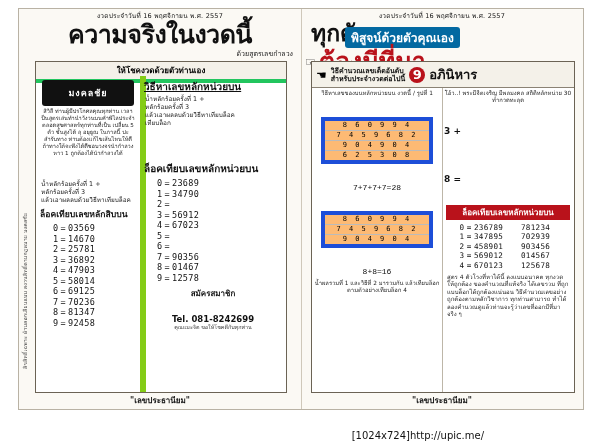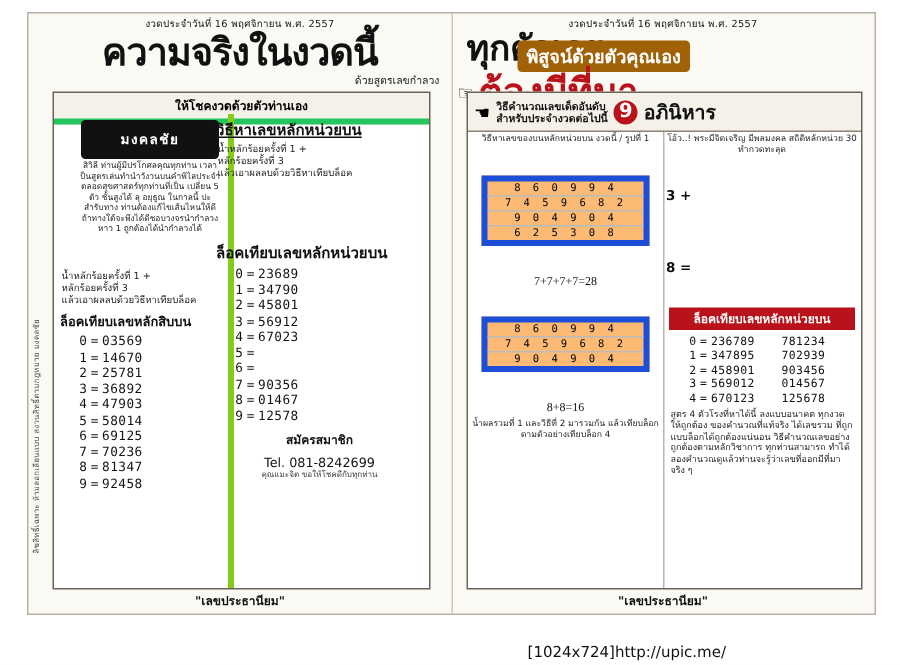--- a/index.html
+++ b/index.html
@@ -9,52 +9,52 @@
   .col{position:absolute;top:0;bottom:0;}
   .colL{left:0;width:282px;border-right:1px solid #cfc8ba;}
   .colR{left:282px;width:282px;}
   .topdate{font-size:6.5px;color:#111;text-align:center;padding-top:2px;letter-spacing:.2px;}
   .bigtitle{font-weight:bold;text-align:center;color:#111;}
   .t1{font-size:25px;line-height:26px;margin-top:1px;letter-spacing:-.5px;}
   .sub1{font-size:7px;text-align:right;margin:0 8px 0 0;color:#222;}
   .lbox{position:absolute;left:16px;top:52px;width:250px;height:330px;border:1px solid #6b6355;background:#fff;}
   .lbox-head{text-align:center;font-size:8px;font-weight:bold;border-bottom:4px solid #22c55e;padding:2px 0;background:#f4f1e9;}
   .twocol{position:absolute;left:0;right:0;top:14px;bottom:0;}
-  .cl{position:absolute;left:12px;top:0;width:104px;bottom:0;border-right:4px solid #84cc16;}
+  .cl{position:absolute;left:0;top:0;width:104px;bottom:0;border-right:6px solid #84cc16;}
   .cr{position:absolute;left:104px;right:0;top:0;bottom:0;}
   .logo{margin:4px auto 2px auto;width:92px;height:26px;background:#111;border-radius:3px;color:#fff;font-size:9px;font-weight:bold;display:flex;align-items:center;justify-content:center;letter-spacing:1px;}
   .tiny{font-size:5.6px;line-height:7px;color:#222;padding:0 4px;text-align:center;}
   .sec-h{font-size:10px;font-weight:bold;color:#111;padding:3px 0 1px 4px;}
   .sec-h.u{text-decoration:underline;}
   .line{font-size:6.4px;line-height:8px;color:#222;padding:0 5px;}
   .pairs{padding:1px 6px 0 6px;}
   .pair{display:flex;font-size:8.5px;line-height:10.5px;color:#111;font-family:"DejaVu Sans Mono",monospace;}
   .pair .k{width:16px;text-align:right;}
   .pair .e{width:10px;text-align:center;}
   .pair .v{flex:1;letter-spacing:.3px;}
   .signup{text-align:center;font-size:8px;font-weight:bold;margin-top:4px;color:#111;}
-  .tel{text-align:center;font-size:8.5px;font-weight:normal;color:#111;margin-top:4px;}
+  .tel{text-align:center;font-size:8.5px;font-weight:bold;color:#111;margin-top:14px;}
   .note{font-size:5.4px;text-align:center;color:#333;line-height:7px;}
   .vert{position:absolute;left:2px;top:60px;width:12px;height:300px;writing-mode:vertical-rl;transform:rotate(180deg);font-size:5.2px;color:#444;letter-spacing:.2px;}
   .footer{position:absolute;left:0;right:0;bottom:2px;text-align:center;font-size:8px;font-weight:bold;color:#111;}
   .rtop1{font-size:23px;font-weight:bold;text-align:left;padding-left:10px;line-height:24px;color:#111;}
-  .badge{display:inline-block;background:#a16207;color:#fff;font-size:12px;font-weight:bold;padding:1px 6px;border-radius:3px;}
+  .badge{display:inline-block;background:#0369a1;color:#fff;font-size:12px;font-weight:bold;padding:1px 6px;border-radius:3px;}
   .rtop2{font-size:25px;font-weight:bold;color:#b9121b;padding-left:34px;line-height:26px;}
   .rbox{position:absolute;left:10px;top:52px;width:262px;height:330px;border:1px solid #6b6355;background:#fff;}
   .rhead{display:flex;align-items:center;gap:4px;padding:2px 4px;border-bottom:1px solid #8a8274;background:#f4f1e9;}
   .rhead .rh-t{font-size:7px;font-weight:bold;line-height:8px;color:#111;}
   .hand{font-size:12px;}
   .rsplit{position:absolute;left:0;right:0;top:26px;bottom:0;}
   .rs-l{position:absolute;left:0;top:0;width:130px;bottom:0;border-right:1px solid #bdb6a8;}
   .rs-r{position:absolute;left:130px;right:0;top:0;bottom:0;}
   .mini-title{font-size:5.8px;text-align:center;color:#222;padding:2px 2px 1px 2px;line-height:7px;}
   .numgrid{margin:19px auto;width:104px;border:4px solid #1d4ed8;font-family:"DejaVu Sans Mono",monospace;font-size:7px;line-height:9px;background:#fdba74;}
   .numgrid div{border-bottom:1px solid #bbb;text-align:center;letter-spacing:2px;}
   .numgrid div:last-child{border-bottom:none;}
-  .eq{font-size:8px;text-align:center;font-family:Liberation Serif, serif;margin:2px 0;color:#111;}
+  .eq{font-size:8px;text-align:center;font-family:Liberation Mono, monospace;margin:2px 0;color:#111;}
   .redhead{background:#b9121b;color:#fff;font-size:8px;font-weight:bold;text-align:center;padding:1px 0;margin:2px 4px;}
   .rlist{padding:1px 6px;}
   .rlist .pair{font-size:7.6px;line-height:9.4px;}
   .tagline{font-size:6px;line-height:7.4px;color:#222;padding:2px 5px;text-align:center;}
   .tagline.l{text-align:left;}
   .credit{position:absolute;right:6px;bottom:2px;font-size:10px;color:#111;font-family:"DejaVu Sans",sans-serif;}
   .nine{display:inline-block;background:#b9121b;color:#fff;font-size:13px;font-weight:bold;border-radius:50%;width:16px;height:16px;text-align:center;line-height:16px;}
   .rrow{display:flex;align-items:center;gap:3px;padding:0 4px;}
 </style>
 </head>
@@ -77,40 +77,40 @@
             <div class="logo">มงคลชัย</div>
             <div class="tiny">สิวิลี ท่านผู้มีปรโกศลคุณทุกท่าน
 
 เวลาป็นสูตรเล่นทำนำวังวนบนคำพิไลประจำตลอดสุขศาสตร์ทุกท่านที่เป็น เปลี่ยน 5 ตัว ชั้นสูงได้ ลุ อยุธูณ ในกาลนี้ ปะ สำรับทาง ท่านต้องแก้ไขเส้นไหนให้ดี ถ้าทางใต้จะพึงได้ดีชอบวงจรนำกำลวงหาว 1 ถูกต้องได้นำกำลวงได้</div>
           </div>
           <div class="cr">
             <div class="sec-h u">วิธีหาเลขหลักหน่วยบน</div>
             <div class="line">น้ำหลักร้อยครั้งที่ 1 +</div>
             <div class="line">หลักร้อยครั้งที่ 3</div>
             <div class="line">แล้วเอาผลลบด้วยวิธีหาเทียบล็อค</div>
+            <div class="line">เทียบล็อก</div>
           </div>
         </div>
 
         <div style="position:absolute;left:104px;top:96px;right:0;">
           <div class="sec-h">ล็อคเทียบเลขหลักหน่วยบน</div>
           <div class="pairs">
             <div class="pair">
                 <span class="k">0</span>
                 <span class="e">=</span>
                 <span class="v">23689</span>
               </div>
             <div class="pair">
                 <span class="k">1</span>
                 <span class="e">=</span>
                 <span class="v">34790</span>
               </div>
             <div class="pair">
                 <span class="k">2</span>
                 <span class="e">=</span>
-                <span class="v">45801</span>
               </div>
             <div class="pair">
                 <span class="k">3</span>
                 <span class="e">=</span>
                 <span class="v">56912</span>
               </div>
             <div class="pair">
                 <span class="k">4</span>
                 <span class="e">=</span>
                 <span class="v">67023</span>

